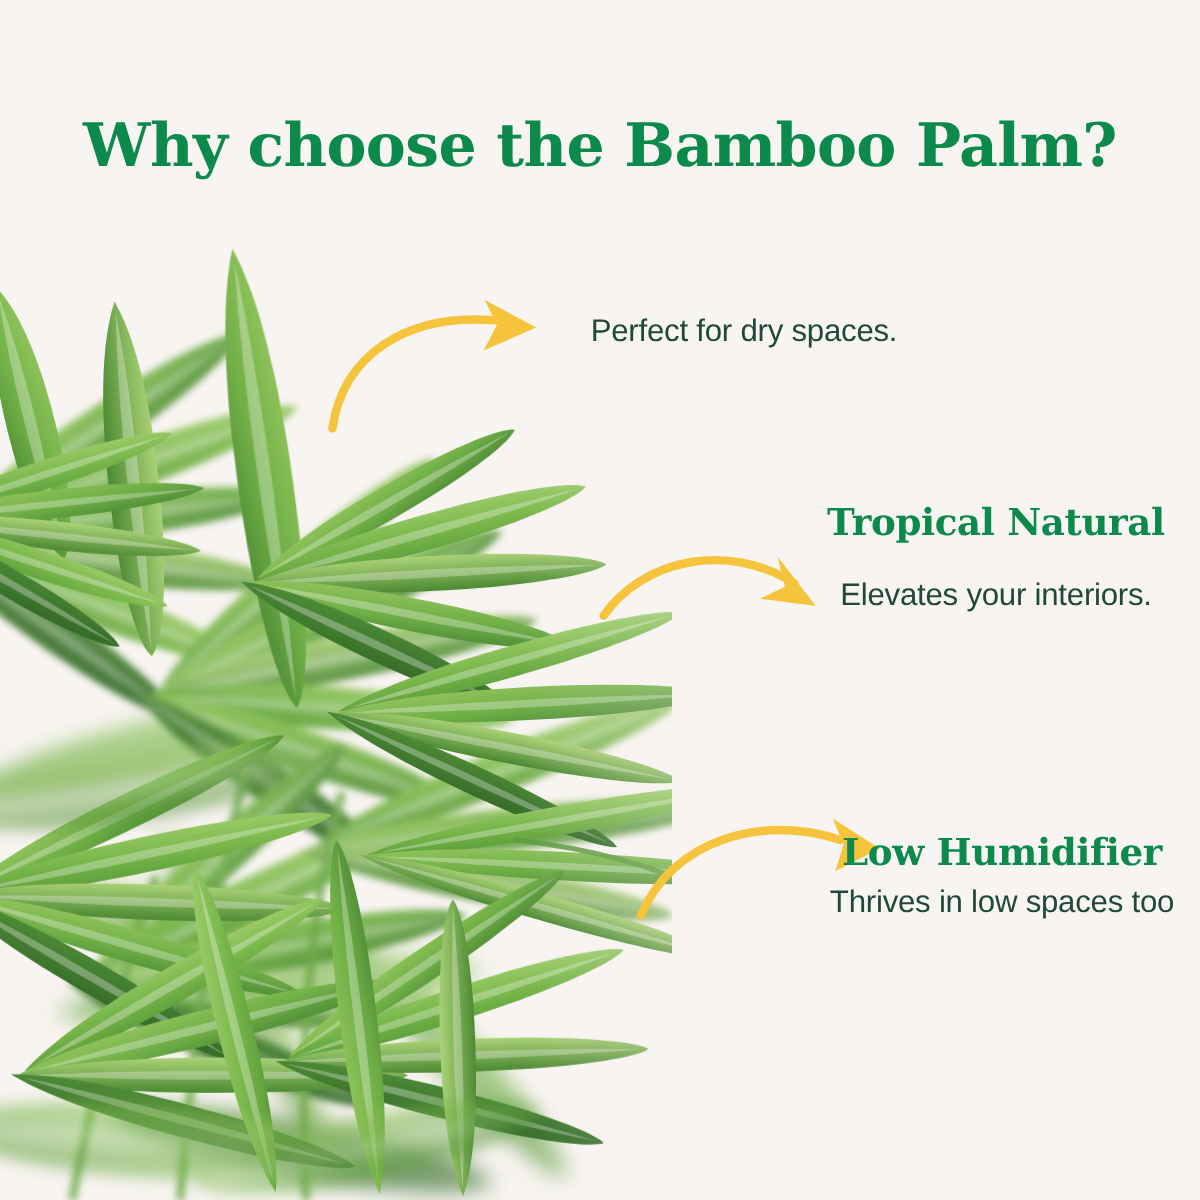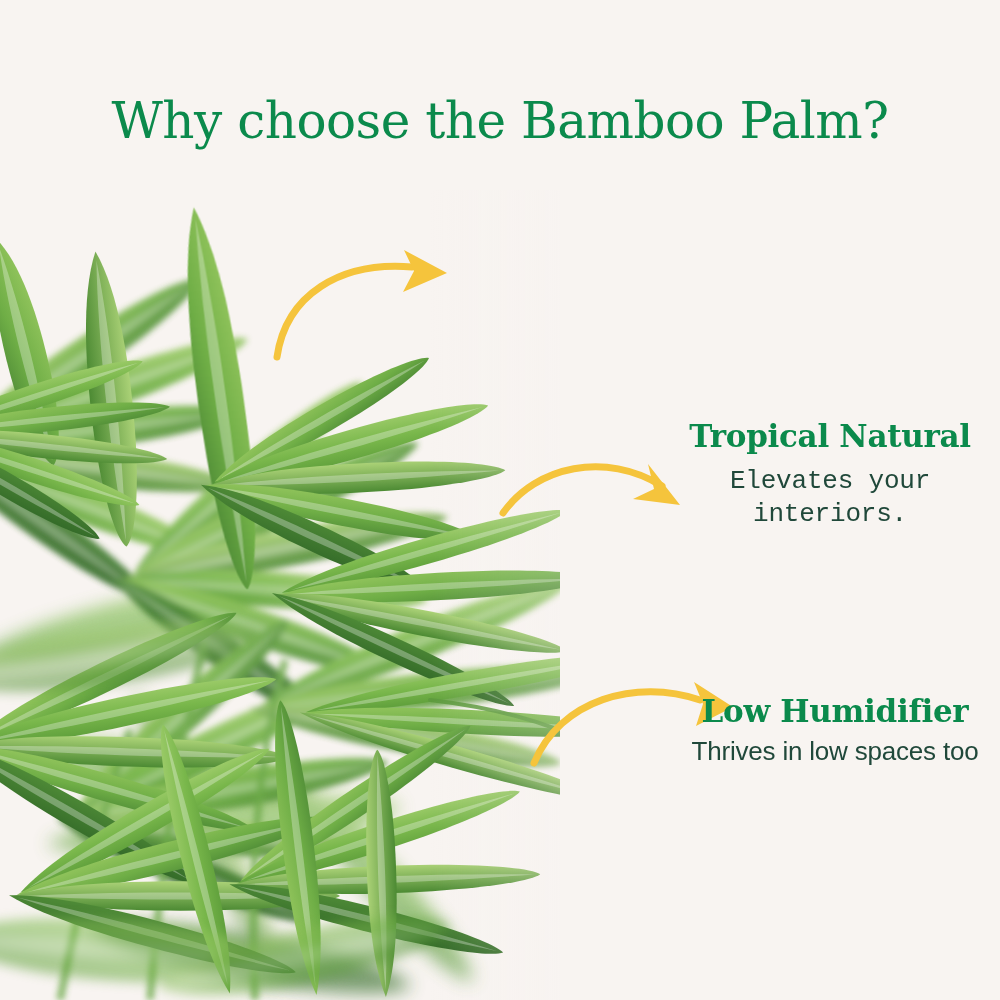--- a/index.html
+++ b/index.html
@@ -7,21 +7,21 @@
     width:1000px;height:1000px;overflow:hidden;
     font-family:"Liberation Sans",sans-serif;
     background:#f8f4f1;
   }
   #stage{position:relative;width:1000px;height:1000px;background:#f8f4f1;overflow:hidden;}
 
   
   .title{
     position:absolute;left:0;top:96px;width:1000px;text-align:center;
     font-family:"DejaVu Serif","Liberation Serif",serif;
-    font-weight:400;font-size:50px;letter-spacing:-0.5px;
+    font-weight:700;font-size:50px;letter-spacing:-0.5px;
     color:#0b8a4c;line-height:1;white-space:nowrap;
   }
 
   
   .callout{position:absolute;text-align:center;}
   .callout .heading{
     font-family:"DejaVu Serif","Liberation Serif",serif;
     font-weight:700;color:#0b8a4c;line-height:1.05;
     letter-spacing:-0.3px;
   }
@@ -30,21 +30,21 @@
     font-weight:400;color:#20483a;line-height:1.28;
     letter-spacing:-0.2px;
   }
 
   #c1{left:420px;top:250px;width:400px;}
   #c1 .heading{font-size:31px;}
   #c1 .sub{font-size:26px;margin-top:9px;width:320px;margin-left:auto;margin-right:auto;}
 
   #c2{left:660px;top:420px;width:340px;}
   #c2 .heading{font-size:31px;}
-  #c2 .sub{font-size:26px;margin-top:12px;font-family:Liberation Mono, monospace;}
+  #c2 .sub{font-size:26px;margin-top:26px;}
 
   #c3{left:670px;top:695px;width:330px;}
   #c3 .heading{font-size:31px;}
   #c3 .sub{font-size:26px;margin-top:7px;}
 
   
   .arrows{position:absolute;left:0;top:0;width:1000px;height:1000px;pointer-events:none;}
 
   
   .plant{position:absolute;left:0;top:0;width:1000px;height:1000px;}
@@ -362,20 +362,21 @@
     </g>
 
     <g fill="#f5c43c">
       <path d="M404 250 L 447 273 L 403 292 L 414 271 Z"></path>
       <path d="M648 464 L 680 505 L 633 499 L 654 489 Z"></path>
       <path d="M694 682 L 733 707 L 696 726 L 703 704 Z"></path>
     </g>
   </svg>
 
   <div class="callout" id="c1">
+    <div class="sub">Perfect for dry spaces.</div>
   </div>
 
   <div class="callout" id="c2">
     <div class="heading">Tropical Natural</div>
     <div class="sub">Elevates your interiors.</div>
   </div>
 
   <div class="callout" id="c3">
     <div class="heading">Low Humidifier</div>
     <div class="sub">Thrives in low spaces too</div>

